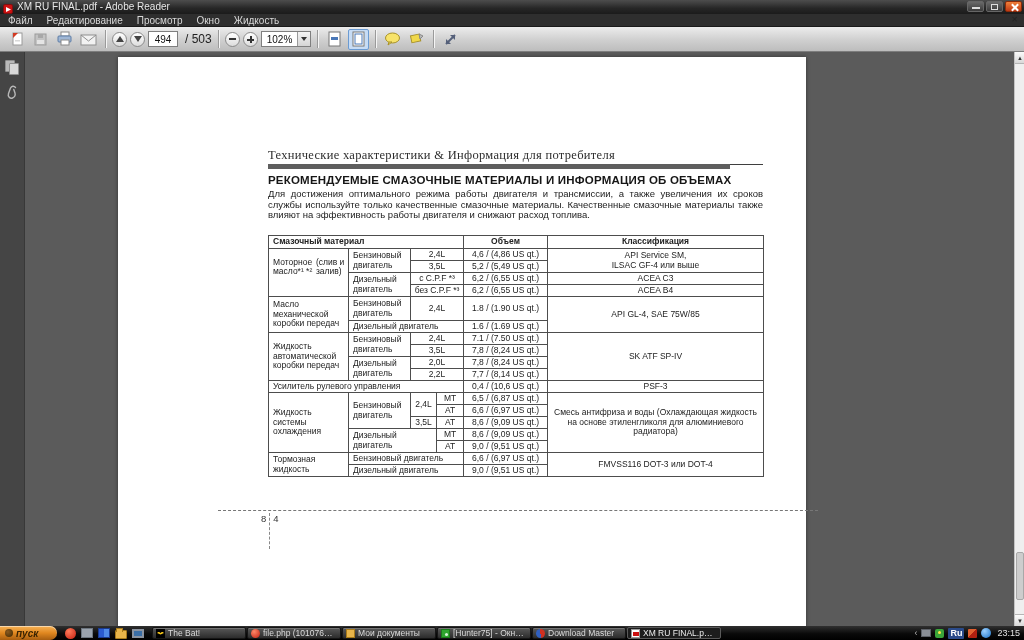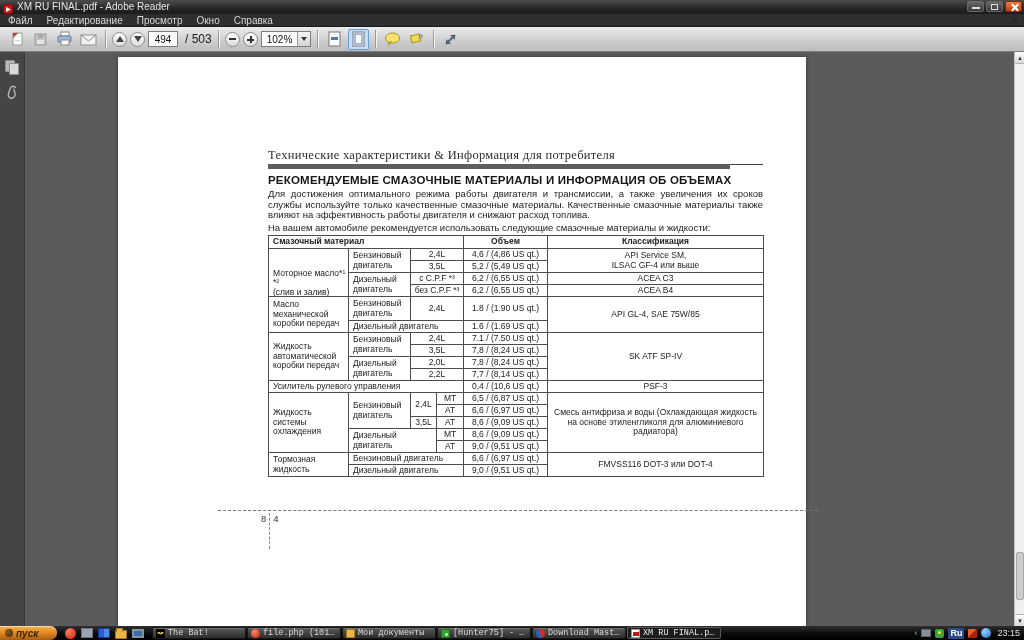--- a/index.html
+++ b/index.html
@@ -63,21 +63,21 @@
   .doc-bar { position:absolute; left:150px; top:107px; width:462px; height:5px; background:#5e5e5e; }
   .doc-title { position:absolute; left:150px; top:117px; width:495px; font-size:11.5px; font-weight:bold; color:#161616; letter-spacing:.2px; }
   .doc-p1 { position:absolute; left:150px; top:132px; width:495px; font-size:9.5px; line-height:10.5px; color:#222; text-align:justify; text-align-last:left; }
   .doc-p2 { position:absolute; left:150px; top:165px; width:495px; font-size:9.5px; color:#222; }
 
   table.spec { position:absolute; left:150px; top:178px; width:495px; border-collapse:collapse; table-layout:fixed; font-size:8.5px; color:#222; }
   .spec td,.spec th { border:1px solid #4d4d4d; padding:0 2px; height:12px; line-height:9.5px; text-align:center; vertical-align:middle; overflow:hidden; font-weight:normal; }
   .spec th { height:13px; font-weight:bold; }
   .spec .lft { text-align:left; padding-left:4px; }
   .spec tr.tall td { height:24px; }
-  .matcell { display:flex; flex-direction:column; justify-content:flex-start; height:44px; padding:18px 0; }
+  .matcell { display:flex; flex-direction:row; justify-content:flex-start; height:44px; padding:7px 0; }
 
   .foot-dash { position:absolute; left:100px; top:453px; width:600px; border-top:1px dashed #777; }
   .foot-nums { position:absolute; left:143px; top:456px; display:flex; align-items:flex-start; font-size:9.5px; color:#333; }
   .foot-vline { width:0; border-left:1px dashed #888; height:36px; margin:0 3px; }
 
   
   .scroll { position:absolute; right:0; top:0; width:10px; height:574px; background:#efefef; border-left:1px solid #c4c4c4; }
   .scroll .btn { width:10px; height:12px; background:linear-gradient(#fbfbfb,#d8d8d8); border-bottom:1px solid #b5b5b5; font-size:6px; color:#333; text-align:center; line-height:12px; }
   .scroll .btn.bottom { position:absolute; bottom:0; border-top:1px solid #b5b5b5; border-bottom:none; }
   .scroll .thumb { position:absolute; left:1px; top:500px; width:8px; height:48px; background:#cdcdcd; border:1px solid #a8a8a8; border-radius:2px; }
@@ -87,21 +87,21 @@
   .startbtn { width:57px; height:14px; border-radius:0 8px 8px 0; background:linear-gradient(#f7b357,#e0871f 50%,#a65d10); display:flex; align-items:center; gap:3px; padding-left:5px; box-shadow:inset 0 1px 0 rgba(255,255,255,.5); }
   .start-logo { width:8px; height:8px; border-radius:50%; background:radial-gradient(circle at 35% 35%,#8a5a20,#402800); }
   .start-label { font-size:10px; font-weight:bold; font-style:italic; color:#3a2302; line-height:13px; }
   .ql { display:flex; align-items:center; gap:5px; margin:0 8px; }
   .ic-redcirc { width:11px; height:11px; border-radius:50%; background:radial-gradient(circle at 35% 30%,#ff7a5a,#c41f10); }
   .ic-window { width:12px; height:10px; background:#9ba3ad; border:1px solid #6d7680; }
   .ic-blue { width:12px; height:10px; background:linear-gradient(90deg,#2a5bd0 50%,#4f8ae8 50%); border:1px solid #1a3a90; }
   .ic-folder { width:12px; height:9px; background:#e8b54a; border:1px solid #a87a1a; border-radius:1px; position:relative; margin-top:2px; }
   .ic-folder::before { content:""; position:absolute; left:0; top:-3px; width:5px; height:3px; background:#e8b54a; border:1px solid #a87a1a; border-bottom:none; }
   .ic-monitor { width:12px; height:9px; background:#3a6ea5; border:2px solid #8a93a0; }
-  .tbtns { display:flex; gap:1px;font-family:Liberation Mono, monospace; }
+  .tbtns { display:flex; gap:1px; }
   .taskbtn { width:94px; height:12px; background:linear-gradient(#585858,#2c2c2c); border:1px solid #151515; border-radius:2px; display:flex; align-items:center; gap:3px; padding:0 3px; color:#dcdcdc; font-size:8.5px; white-space:nowrap; overflow:hidden; box-shadow:inset 0 1px 0 rgba(255,255,255,.18); }
   .taskbtn.active { background:#1d1d1d; border-color:#5a5a5a; box-shadow:none; color:#eee; }
   .taskbtn .lbl { overflow:hidden; text-overflow:ellipsis; }
   .ti { flex:none; width:9px; height:9px; }
   .ti-bat { background:#000; position:relative; }
   .ti-bat::after { content:""; position:absolute; left:1px; top:3px; width:7px; height:3px; background:#f5c518; clip-path:polygon(0 50%,25% 0,50% 50%,75% 0,100% 50%,50% 100%); }
   .ti-red { border-radius:50%; background:radial-gradient(circle at 35% 30%,#ff8868,#c41f10); }
   .ti-folder { background:#e8b54a; border:1px solid #a87a1a; }
   .ti-green { background:#2fa52f; border:1px solid #1a7a1a; position:relative; }
   .ti-green::after { content:""; position:absolute; left:3px; top:3px; width:3px; height:3px; background:#d8f5d8; border-radius:50%; }
@@ -138,21 +138,21 @@
           <span class="x2"></span>
         </div>
     </div>
   </div>
 
   <div class="menubar">
     <span class="menu-item">Файл</span>
     <span class="menu-item">Редактирование</span>
     <span class="menu-item">Просмотр</span>
     <span class="menu-item">Окно</span>
-    <span class="menu-item">Справка</span>
+    <span class="menu-item">Жидкость</span>
   </div>
 
   <div class="toolbar">
     <div class="tgrp">
       <div class="tbtn">
         <svg width="16" height="16">
             <rect x="4" y="2" width="9" height="12" fill="#fff" stroke="#9a9a9a"></rect>
             <path d="M4 2 L9 2 L4 7 Z" fill="#d33a22"></path>
             <rect x="6" y="9" width="5" height="1.5" fill="#d8d8d8"></rect>
           </svg>
@@ -256,21 +256,20 @@
       <svg class="sicon" viewBox="0 0 15 18">
         <path d="M10.5 3.5 C9 1.5 6.5 2 5.5 4 L3.5 9.5 C2.5 12.5 5 15 7.5 14 C9.5 13.2 10.5 11 10 9 L8.8 5.5" fill="none" stroke="#b8b8b8" stroke-width="1.4" stroke-linecap="round"></path>
       </svg>
     </div>
 
     <div class="page">
       <div class="doc-section">Технические характеристики &amp; Информация для потребителя</div>
       <div class="doc-bar"></div>
       <div class="doc-title">РЕКОМЕНДУЕМЫЕ СМАЗОЧНЫЕ МАТЕРИАЛЫ И ИНФОРМАЦИЯ ОБ ОБЪЕМАХ</div>
       <div class="doc-p1">Для достижения оптимального режима работы двигателя и трансмиссии, а также увеличения их сроков службы используйте только качественные смазочные материалы. Качественные смазочные материалы также влияют на эффективность работы двигателя и снижают расход топлива.</div>
-      <div class="doc-p2">На вашем автомобиле рекомендуется использовать следующие смазочные материалы и жидкости:</div>
 
       <table class="spec">
         <colgroup>
             <col style="width:80px">
             <col style="width:62px">
             <col style="width:26px">
             <col style="width:27px">
             <col style="width:84px">
             <col style="width:216px">
           </colgroup>

